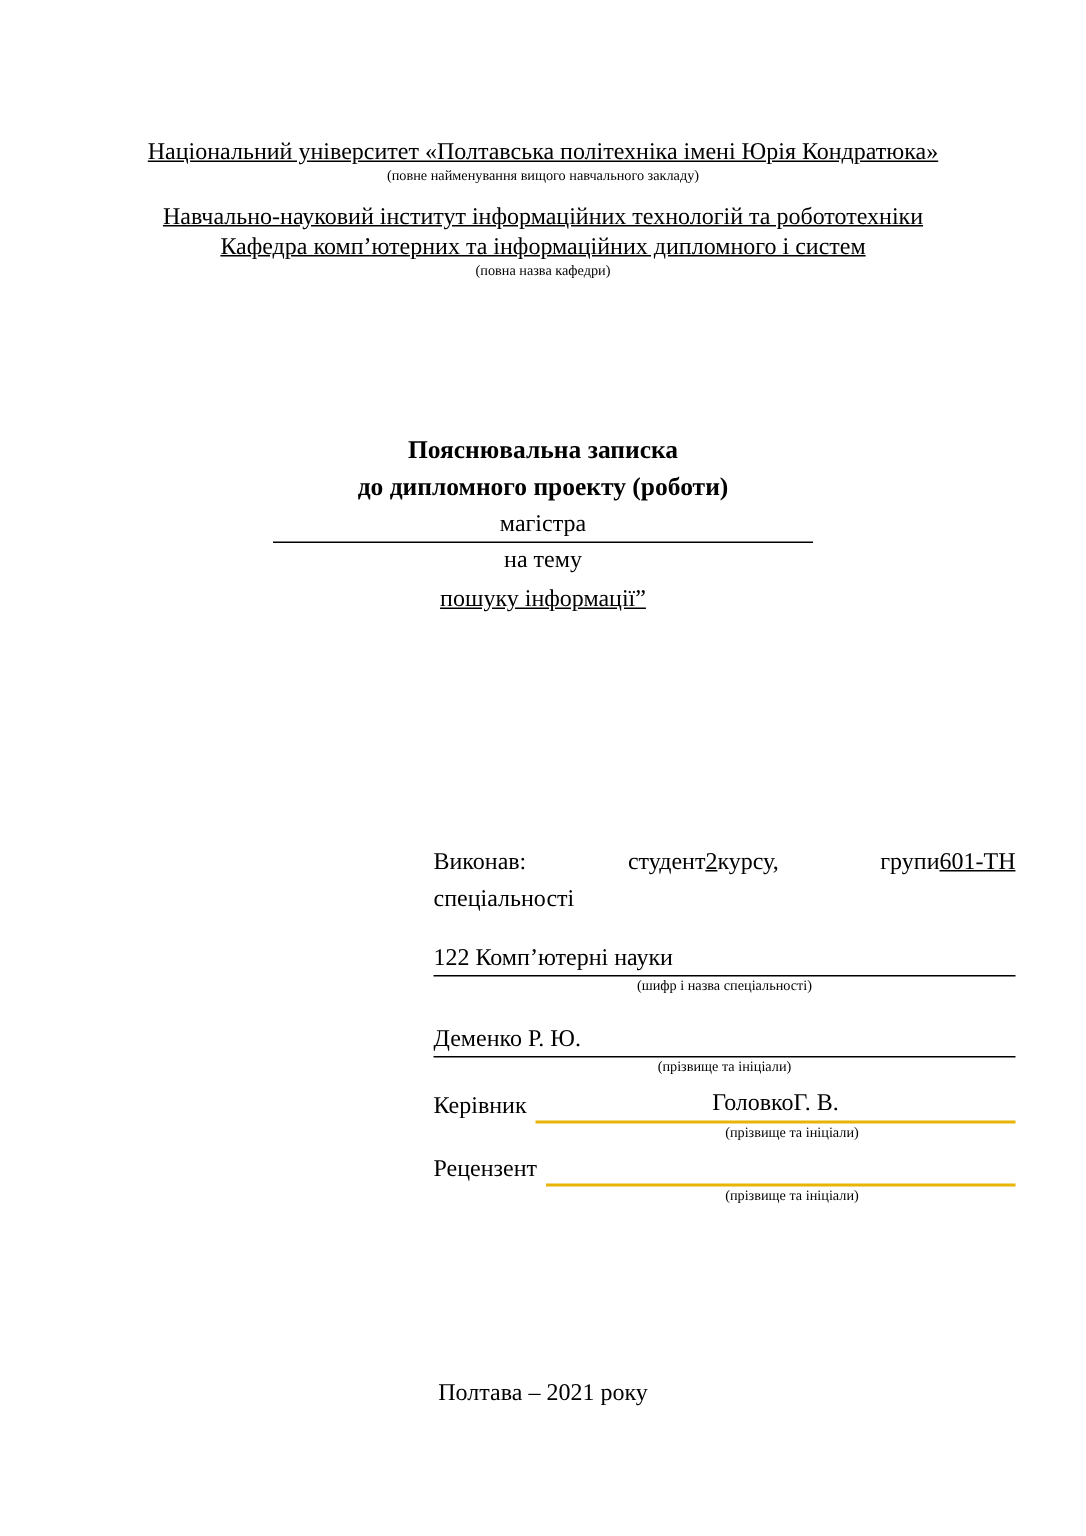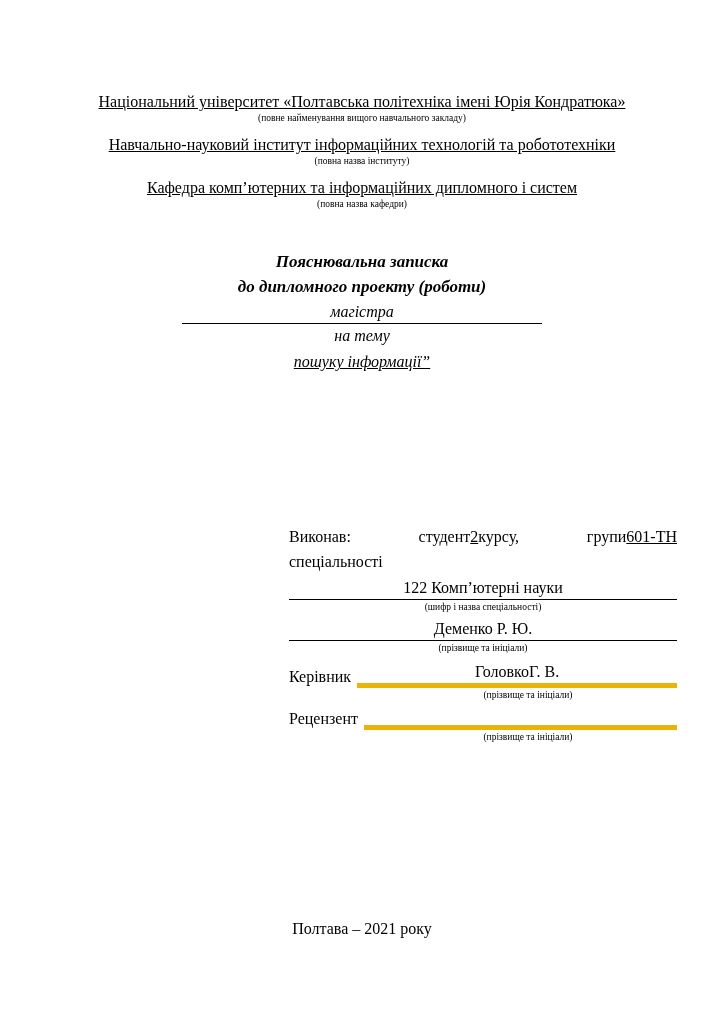--- a/index.html
+++ b/index.html
@@ -23,22 +23,21 @@
     font-size: 16px;
     line-height: 20px;
   }
   .heading .u { text-decoration: underline; }
   .caption {
     font-size: 9.5px;
     line-height: 13px;
     margin-bottom: 10px;
   }
   .title-block {
-    margin-top: 38px;
-    font-style: italic;
+    margin-top: 99px;
   }
   .title-line {
     font-size: 17px;
     font-weight: bold;
     line-height: 25px;
   }
   .degree-line {
     width: 360px;
     margin: 2px auto 0 auto;
     border-bottom: 1px solid #000;
@@ -70,41 +69,40 @@
     display: flex;
     justify-content: space-between;
     line-height: 25px;
   }
   .exec-row1 .u { text-decoration: underline; }
   .exec-plain {
     line-height: 25px;
   }
   .fill-line {
     border-bottom: 1px solid #000;
-    text-align: center;
     line-height: 22px;
-    margin-top: 3px;
+    margin-top: 16px;
   }
   .exec-caption {
     font-size: 9.5px;
     line-height: 15px;
     text-align: center;
   }
   .label-row {
     display: flex;
     align-items: flex-end;
     margin-top: 5px;
   }
   .label-row .lbl {
     line-height: 22px;
     white-space: nowrap;
   }
   .label-row .fill {
     flex: 1;
-    border-bottom: 5px solid #eab308;
+    border-bottom: 2px solid #eab308;
     text-align: center;
     line-height: 22px;
     margin-left: 6px;
   }
   .caption-offset {
     margin-left: 90px;
   }
   .footer {
     position: absolute;
     left: 0;
@@ -120,21 +118,20 @@
 <div class="page">
 
   <div class="center heading">
     <span class="u">Національний університет «Полтавська політехніка імені Юрія Кондратюка»</span>
   </div>
   <div class="center caption">(повне найменування вищого навчального закладу)</div>
 
   <div class="center heading">
     <span class="u">Навчально-науковий інститут інформаційних технологій та робототехніки</span>
   </div>
-  <div class="center caption">(повна назва інституту)</div>
 
   <div class="center heading">
     <span class="u">Кафедра комп’ютерних та інформаційних дипломного і систем</span>
   </div>
   <div class="center caption">(повна назва кафедри)</div>
 
   <div class="title-block">
     <div class="center title-line">Пояснювальна записка</div>
     <div class="center title-line">до дипломного проекту (роботи)</div>
 

